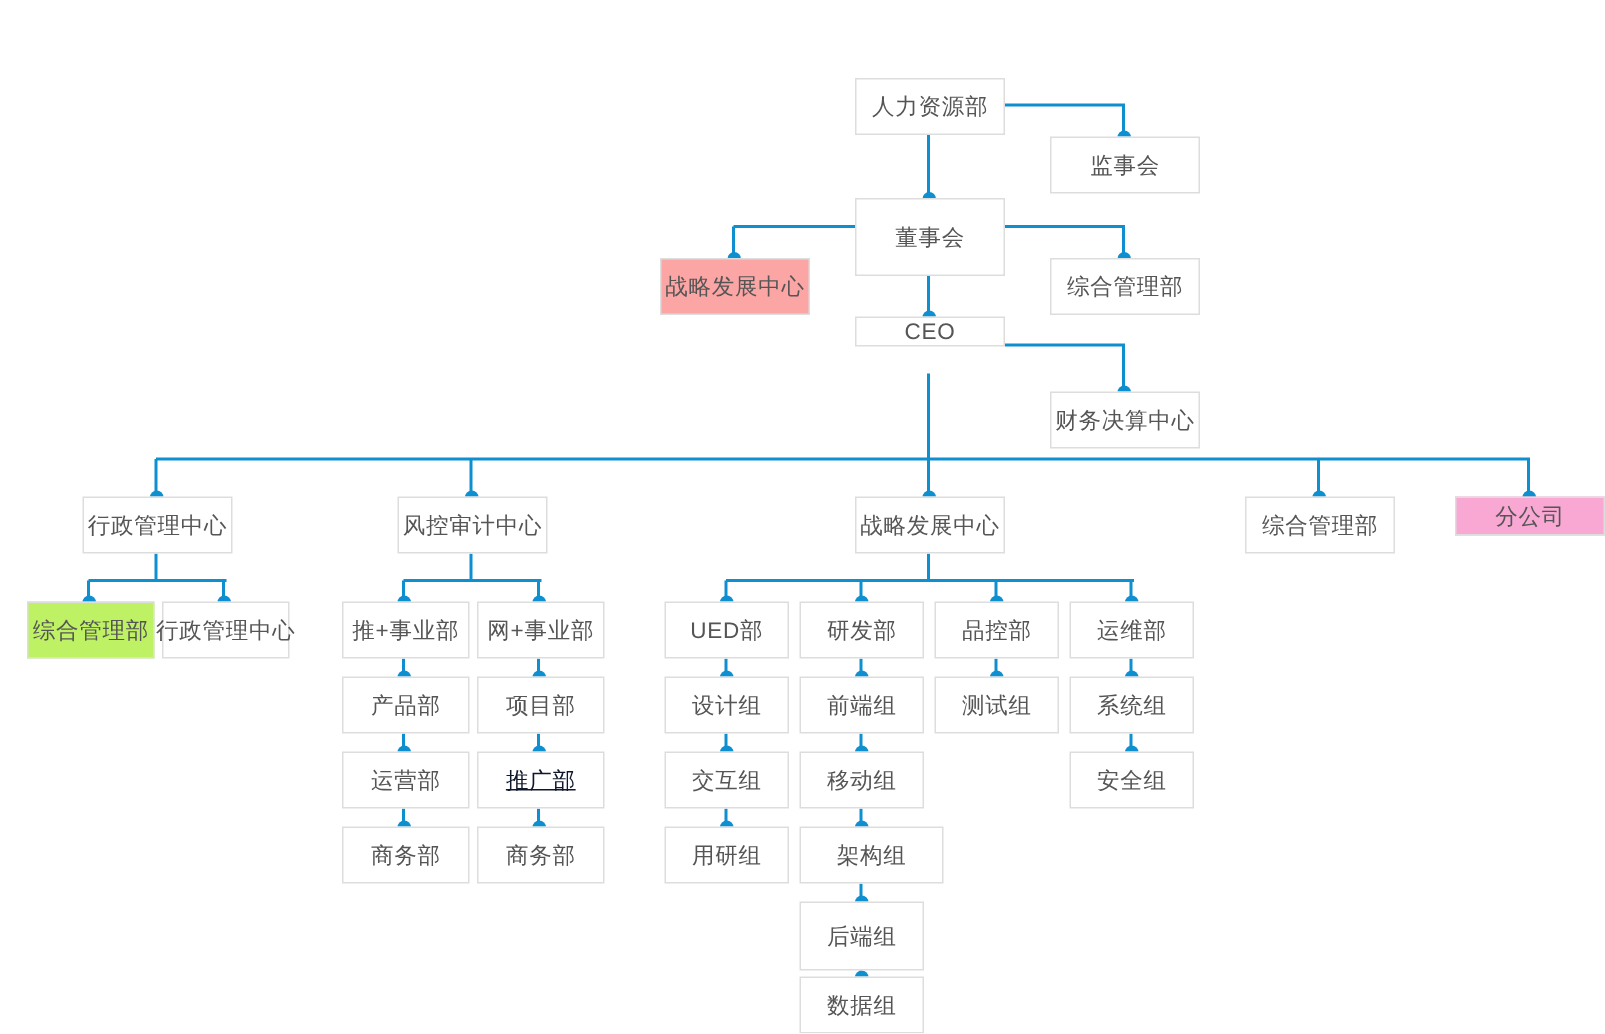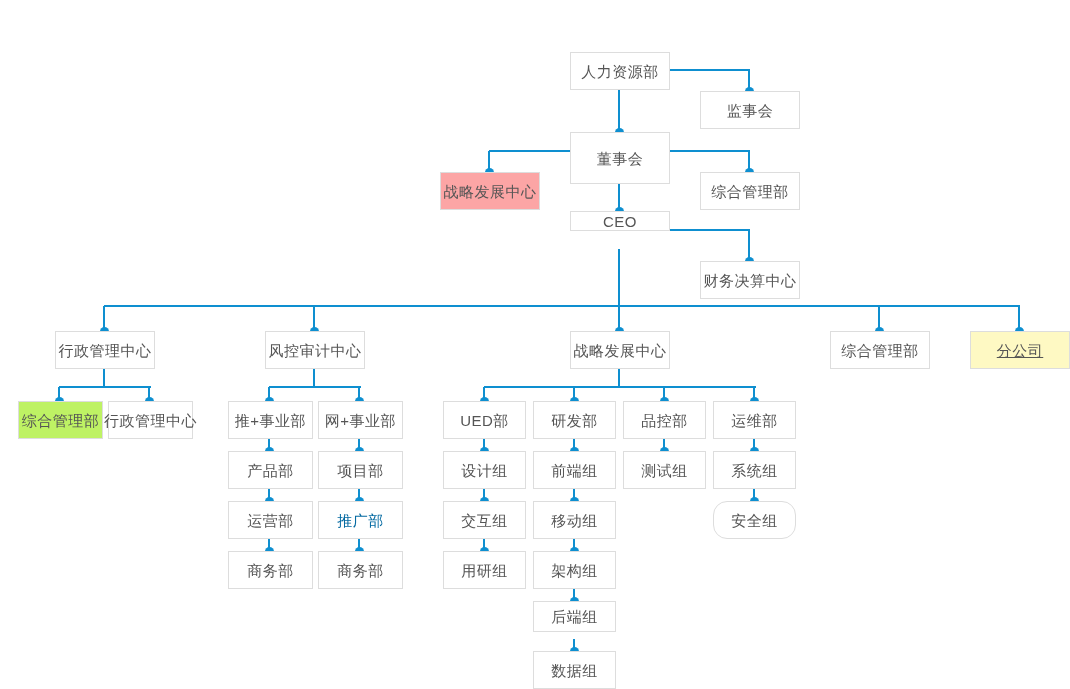--- a/index.html
+++ b/index.html
@@ -144,40 +144,40 @@
       <div class="node" style="left: 700px; top: 91px; width: 100px; height: 38px; border-color: rgb(221, 221, 221); background: rgb(255, 255, 255); color: rgb(85, 85, 85);">监事会</div>
       <div class="node" style="left: 570px; top: 132px; width: 100px; height: 52px; border-color: rgb(221, 221, 221); background: rgb(255, 255, 255); color: rgb(85, 85, 85);">董事会</div>
       <div class="node" style="left: 440px; top: 172px; width: 100px; height: 38px; border-color: rgb(221, 221, 221); background: #fca5a5; color: rgb(85, 85, 85);">战略发展中心</div>
       <div class="node" style="left: 700px; top: 172px; width: 100px; height: 38px; border-color: rgb(221, 221, 221); background: rgb(255, 255, 255); color: rgb(85, 85, 85);">综合管理部</div>
       <div class="node" style="left: 570px; top: 211px; width: 100px; height: 20px; border-color: rgb(221, 221, 221); background: rgb(255, 255, 255); color: rgb(85, 85, 85);">CEO</div>
       <div class="node" style="left: 700px; top: 261px; width: 100px; height: 38px; border-color: rgb(221, 221, 221); background: rgb(255, 255, 255); color: rgb(85, 85, 85);">财务决算中心</div>
       <div class="node" style="left: 55px; top: 331px; width: 100px; height: 38px; border-color: rgb(221, 221, 221); background: rgb(255, 255, 255); color: rgb(85, 85, 85);">行政管理中心</div>
       <div class="node" style="left: 265px; top: 331px; width: 100px; height: 38px; border-color: rgb(221, 221, 221); background: rgb(255, 255, 255); color: rgb(85, 85, 85);">风控审计中心</div>
       <div class="node" style="left: 570px; top: 331px; width: 100px; height: 38px; border-color: rgb(221, 221, 221); background: rgb(255, 255, 255); color: rgb(85, 85, 85);">战略发展中心</div>
       <div class="node" style="left: 830px; top: 331px; width: 100px; height: 38px; border-color: rgb(221, 221, 221); background: rgb(255, 255, 255); color: rgb(85, 85, 85);">综合管理部</div>
-      <div class="node" style="left: 970px; top: 331px; width: 100px; height: 38px; border-color: rgb(221, 221, 221); background: #fef9c3; color: rgb(85, 85, 85); text-decoration: underline;">分公司</div>
+      <div class="node" style="left: 970px; top: 331px; width: 100px; height: 26px; border-color: rgb(221, 221, 221); background: #f9a8d4; color: rgb(85, 85, 85);">分公司</div>
       <div class="node" style="left: 18px; top: 401px; width: 85px; height: 38px; border-color: rgb(221, 221, 221); background: #bef264; color: rgb(85, 85, 85);">综合管理部</div>
       <div class="node" style="left: 108px; top: 401px; width: 85px; height: 38px; border-color: rgb(221, 221, 221); background: rgb(255, 255, 255); color: rgb(85, 85, 85);">行政管理中心</div>
       <div class="node" style="left: 228px; top: 401px; width: 85px; height: 38px; border-color: rgb(221, 221, 221); background: rgb(255, 255, 255); color: rgb(85, 85, 85);">推+事业部</div>
       <div class="node" style="left: 228px; top: 451px; width: 85px; height: 38px; border-color: rgb(221, 221, 221); background: rgb(255, 255, 255); color: rgb(85, 85, 85);">产品部</div>
       <div class="node" style="left: 228px; top: 501px; width: 85px; height: 38px; border-color: rgb(221, 221, 221); background: rgb(255, 255, 255); color: rgb(85, 85, 85);">运营部</div>
       <div class="node" style="left: 228px; top: 551px; width: 85px; height: 38px; border-color: rgb(221, 221, 221); background: rgb(255, 255, 255); color: rgb(85, 85, 85);">商务部</div>
       <div class="node" style="left: 318px; top: 401px; width: 85px; height: 38px; border-color: rgb(221, 221, 221); background: rgb(255, 255, 255); color: rgb(85, 85, 85);">网+事业部</div>
       <div class="node" style="left: 318px; top: 451px; width: 85px; height: 38px; border-color: rgb(221, 221, 221); background: rgb(255, 255, 255); color: rgb(85, 85, 85);">项目部</div>
-      <div class="node" style="left: 318px; top: 501px; width: 85px; height: 38px; border-color: rgb(221, 221, 221); background: rgb(255, 255, 255); color: #0369a1;">推广部</div>
+      <div class="node" style="left: 318px; top: 501px; width: 85px; height: 38px; border-color: rgb(221, 221, 221); background: rgb(255, 255, 255); color: #0f172a; text-decoration: underline;">推广部</div>
       <div class="node" style="left: 318px; top: 551px; width: 85px; height: 38px; border-color: rgb(221, 221, 221); background: rgb(255, 255, 255); color: rgb(85, 85, 85);">商务部</div>
       <div class="node" style="left: 443px; top: 401px; width: 83px; height: 38px; border-color: rgb(221, 221, 221); background: rgb(255, 255, 255); color: rgb(85, 85, 85);">UED部</div>
       <div class="node" style="left: 443px; top: 451px; width: 83px; height: 38px; border-color: rgb(221, 221, 221); background: rgb(255, 255, 255); color: rgb(85, 85, 85);">设计组</div>
       <div class="node" style="left: 443px; top: 501px; width: 83px; height: 38px; border-color: rgb(221, 221, 221); background: rgb(255, 255, 255); color: rgb(85, 85, 85);">交互组</div>
       <div class="node" style="left: 443px; top: 551px; width: 83px; height: 38px; border-color: rgb(221, 221, 221); background: rgb(255, 255, 255); color: rgb(85, 85, 85);">用研组</div>
       <div class="node" style="left: 533px; top: 401px; width: 83px; height: 38px; border-color: rgb(221, 221, 221); background: rgb(255, 255, 255); color: rgb(85, 85, 85);">研发部</div>
       <div class="node" style="left: 533px; top: 451px; width: 83px; height: 38px; border-color: rgb(221, 221, 221); background: rgb(255, 255, 255); color: rgb(85, 85, 85);">前端组</div>
       <div class="node" style="left: 533px; top: 501px; width: 83px; height: 38px; border-color: rgb(221, 221, 221); background: rgb(255, 255, 255); color: rgb(85, 85, 85);">移动组</div>
-      <div class="node" style="left: 533px; top: 551px; width: 83px; height: 38px; border-color: rgb(221, 221, 221); background: rgb(255, 255, 255); color: rgb(85, 85, 85);">架构组</div>
-      <div class="node" style="left: 533px; top: 601px; width: 83px; height: 31px; border-color: rgb(221, 221, 221); background: rgb(255, 255, 255); color: rgb(85, 85, 85);">后端组</div>
+      <div class="node" style="left: 533px; top: 551px; width: 96px; height: 38px; border-color: rgb(221, 221, 221); background: rgb(255, 255, 255); color: rgb(85, 85, 85);">架构组</div>
+      <div class="node" style="left: 533px; top: 601px; width: 83px; height: 46px; border-color: rgb(221, 221, 221); background: rgb(255, 255, 255); color: rgb(85, 85, 85);">后端组</div>
       <div class="node" style="left: 533px; top: 651px; width: 83px; height: 38px; border-color: rgb(221, 221, 221); background: rgb(255, 255, 255); color: rgb(85, 85, 85);">数据组</div>
       <div class="node" style="left: 623px; top: 401px; width: 83px; height: 38px; border-color: rgb(221, 221, 221); background: rgb(255, 255, 255); color: rgb(85, 85, 85);">品控部</div>
       <div class="node" style="left: 623px; top: 451px; width: 83px; height: 38px; border-color: rgb(221, 221, 221); background: rgb(255, 255, 255); color: rgb(85, 85, 85);">测试组</div>
       <div class="node" style="left: 713px; top: 401px; width: 83px; height: 38px; border-color: rgb(221, 221, 221); background: rgb(255, 255, 255); color: rgb(85, 85, 85);">运维部</div>
       <div class="node" style="left: 713px; top: 451px; width: 83px; height: 38px; border-color: rgb(221, 221, 221); background: rgb(255, 255, 255); color: rgb(85, 85, 85);">系统组</div>
-      <div class="node" style="left: 713px; top: 501px; width: 83px; height: 38px; border-color: rgb(221, 221, 221); background: rgb(255, 255, 255); color: rgb(85, 85, 85); border-radius: 14px;">安全组</div>
+      <div class="node" style="left: 713px; top: 501px; width: 83px; height: 38px; border-color: rgb(221, 221, 221); background: rgb(255, 255, 255); color: rgb(85, 85, 85);">安全组</div>
     </div>
 </div>
 
 </body></html>

